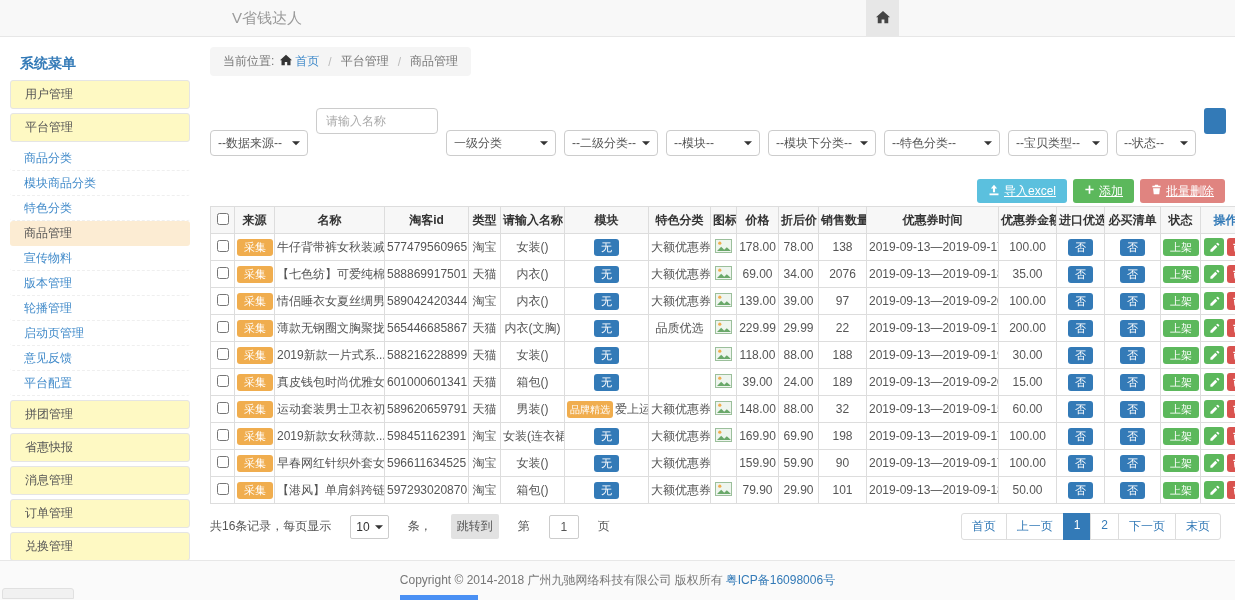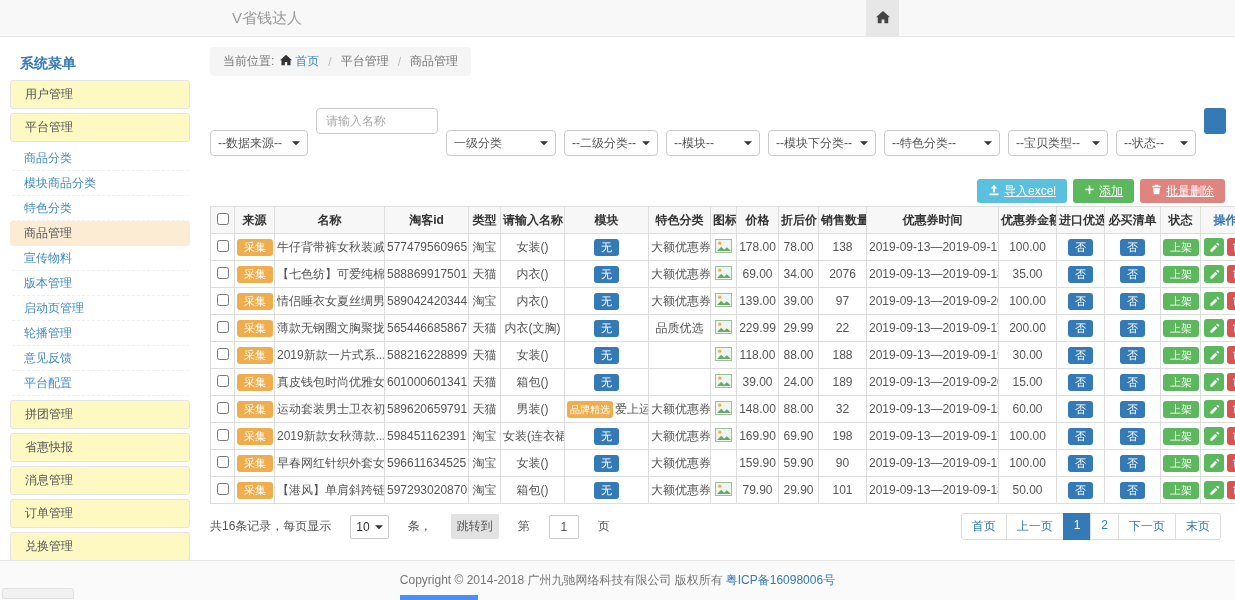--- a/index.html
+++ b/index.html
@@ -116,22 +116,22 @@
   <div id="sidebar-menu">
       <div class="side-panel">用户管理</div>
       <div class="side-panel">平台管理</div>
       <div class="side-sub-wrap">
         <div class="side-sub">商品分类</div>
         <div class="side-sub">模块商品分类</div>
         <div class="side-sub">特色分类</div>
         <div class="side-sub active">商品管理</div>
         <div class="side-sub">宣传物料</div>
         <div class="side-sub">版本管理</div>
+        <div class="side-sub">轮播管理</div>
         <div class="side-sub">启动页管理</div>
-        <div class="side-sub">轮播管理</div>
         <div class="side-sub">意见反馈</div>
         <div class="side-sub">平台配置</div>
       </div>
       <div class="side-panel">拼团管理</div>
       <div class="side-panel">省惠快报</div>
       <div class="side-panel">消息管理</div>
       <div class="side-panel">订单管理</div>
       <div class="side-panel">兑换管理</div>
       <div class="side-panel">统计管理</div>
     </div>

